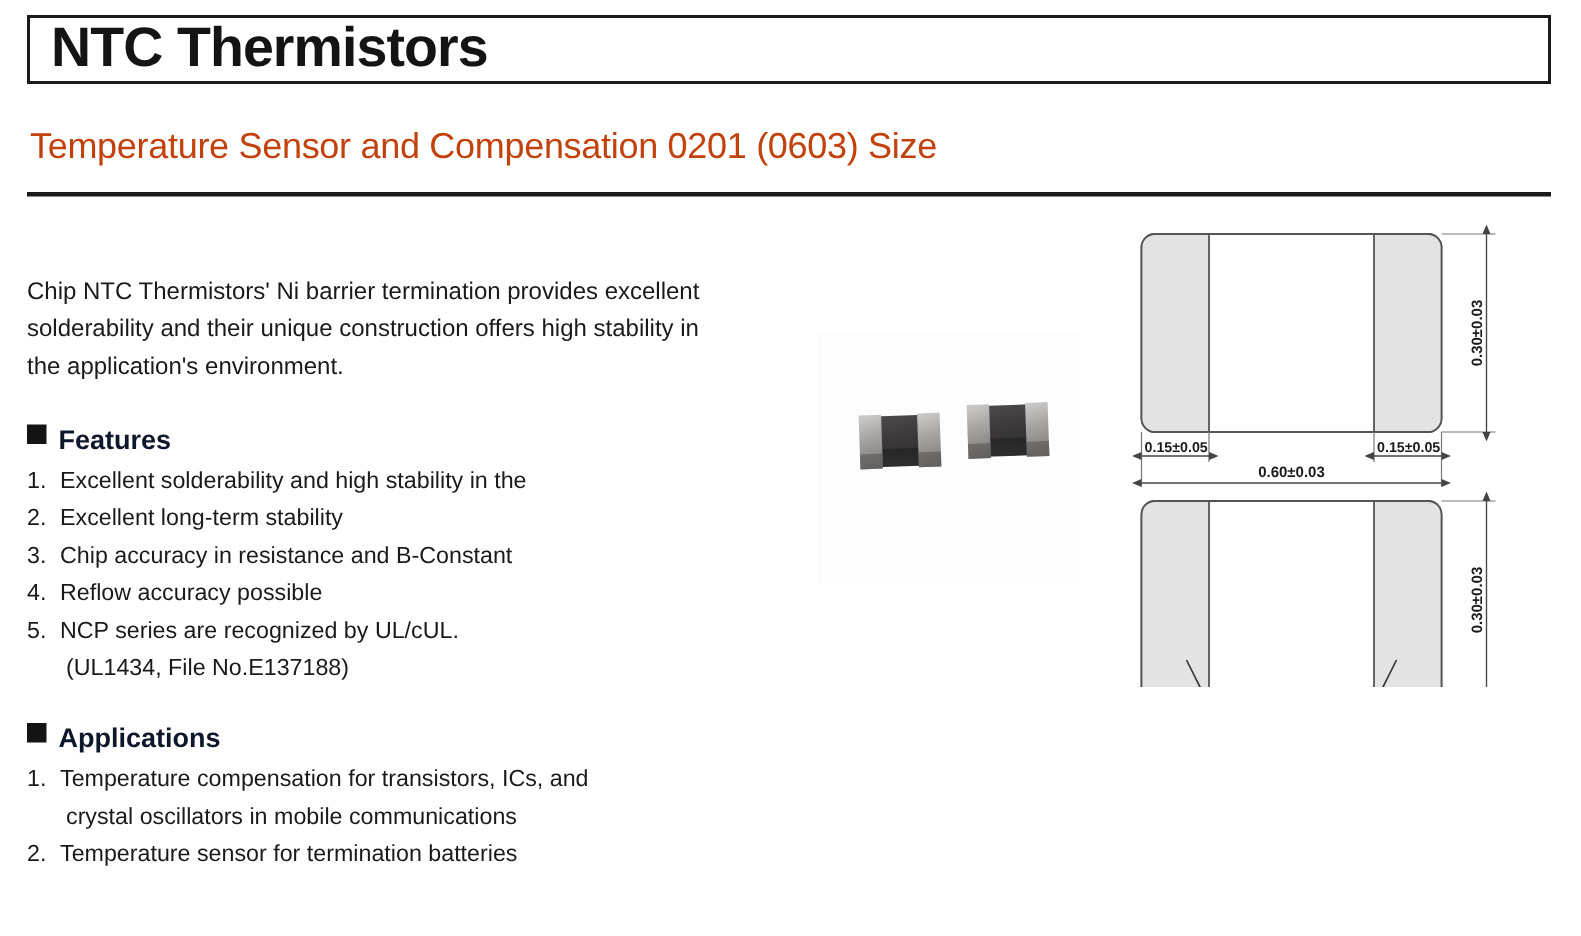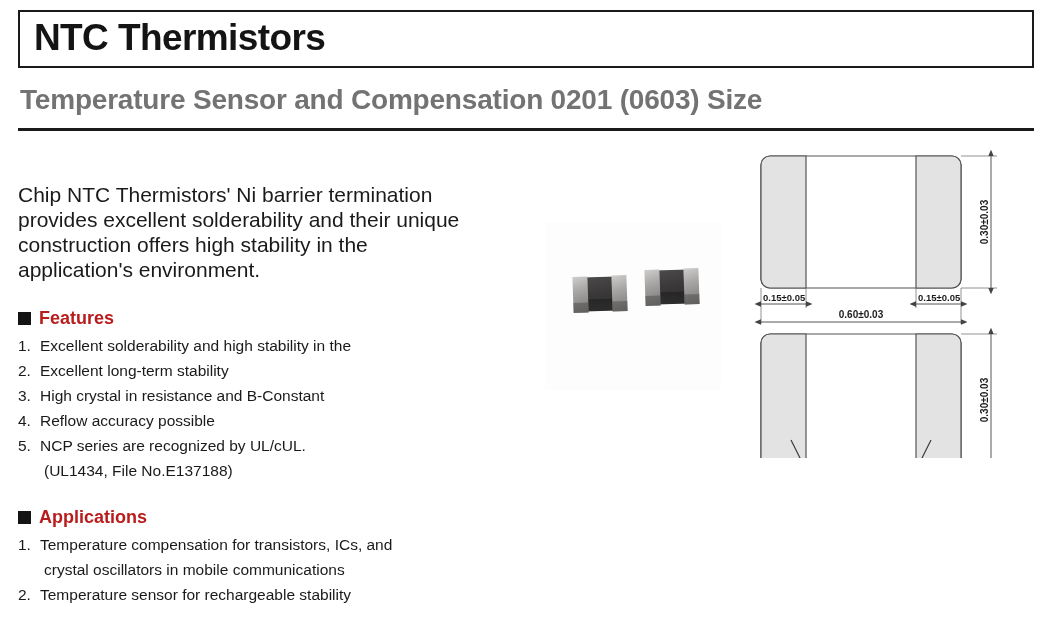--- a/index.html
+++ b/index.html
@@ -16,76 +16,76 @@
     color: #1a1a1a;
     overflow: hidden;
   }
 
   
   .title-box {
     position: absolute;
     left: 18px;
     top: 10px;
     width: 1016px;
-    height: 58px;
+    height: 46px;
     border: 2.5px solid #1a1a1a;
     box-sizing: border-box;
   }
   .title-text {
     position: absolute;
     left: 14px;
     top: 50%;
     transform: translateY(-52%);
     font-size: 37px;
     font-weight: bold;
     letter-spacing: -0.6px;
     font-stretch: condensed;
     font-family: "Liberation Sans Narrow", "Liberation Sans", sans-serif;
     color: #141414;
     white-space: nowrap;
   }
   .subtitle-text {
     position: absolute;
     left: 20px;
     top: 84px;
-    font-size: 28px;
-    font-weight: bold;
+    font-size: 24px;
+    font-weight: normal;
     letter-spacing: -0.2px;
-    color: #737373;
+    color: #c2410c;
     white-space: nowrap;
   }
   .header-rule {
     position: absolute;
     left: 18px;
     top: 128px;
     width: 1016px;
     height: 3px;
     background: #1a1a1a;
   }
 
   
   .left-col {
     position: absolute;
     left: 18px;
     top: 182px;
     width: 450px;
   }
   .intro {
-    font-size: 21px;
+    font-size: 16px;
     line-height: 25px;
     color: #1a1a1a;
     margin: 0 0 26px 0;
   }
   .section { margin-bottom: 24px; }
   .section-head {
     display: flex;
-    align-items: center;
+    align-items: flex-start;
     font-size: 18px;
     font-weight: bold;
-    color: #b91c1c;
+    color: #0f172a;
     margin-bottom: 4px;
   }
   .bullet-square {
     display: inline-block;
     width: 13px;
     height: 13px;
     background: #141414;
     margin-right: 8px;
     flex: none;
   }
@@ -190,21 +190,21 @@
       <li data-interactable="false">
         <span class="li-num" data-interactable="false">1.</span>
         <span class="li-text" data-interactable="false"><span>Excellent solderability and high stability in the</span></span>
       </li>
       <li data-interactable="false">
         <span class="li-num" data-interactable="false">2.</span>
         <span class="li-text" data-interactable="false">Excellent long-term stability</span>
       </li>
       <li data-interactable="false">
         <span class="li-num" data-interactable="false">3.</span>
-        <span class="li-text" data-interactable="false">High crystal in resistance and B-Constant</span>
+        <span class="li-text" data-interactable="false">Chip accuracy in resistance and B-Constant</span>
       </li>
       <li data-interactable="false">
         <span class="li-num" data-interactable="false">4.</span>
         <span class="li-text" data-interactable="false">Reflow accuracy possible</span>
       </li>
       <li data-interactable="false">
         <span class="li-num" data-interactable="false">5.</span>
         <span class="li-text" data-interactable="false"><span>NCP series are recognized by UL/cUL.</span><span class="cont" data-interactable="false">(UL1434, File No.E137188)</span></span>
       </li>
     </ol>
@@ -215,21 +215,21 @@
       <span class="bullet-square" data-interactable="false"></span>
       <span data-interactable="false">Applications</span>
     </div>
     <ol class="num-list" data-interactable="false">
       <li data-interactable="false">
         <span class="li-num" data-interactable="false">1.</span>
         <span class="li-text" data-interactable="false"><span>Temperature compensation for transistors, ICs, and</span><span class="cont" data-interactable="false">crystal oscillators in mobile communications</span></span>
       </li>
       <li data-interactable="false">
         <span class="li-num" data-interactable="false">2.</span>
-        <span class="li-text" data-interactable="false">Temperature sensor for rechargeable stability</span>
+        <span class="li-text" data-interactable="false">Temperature sensor for termination batteries</span>
       </li>
     </ol>
   </div>
 
 </div>
 
 <div class="photo-frame" data-interactable="false">
   <div class="chip chip-1" data-interactable="false">
     <div class="body" data-interactable="false"></div>
     <div class="term left" data-interactable="false"></div>

